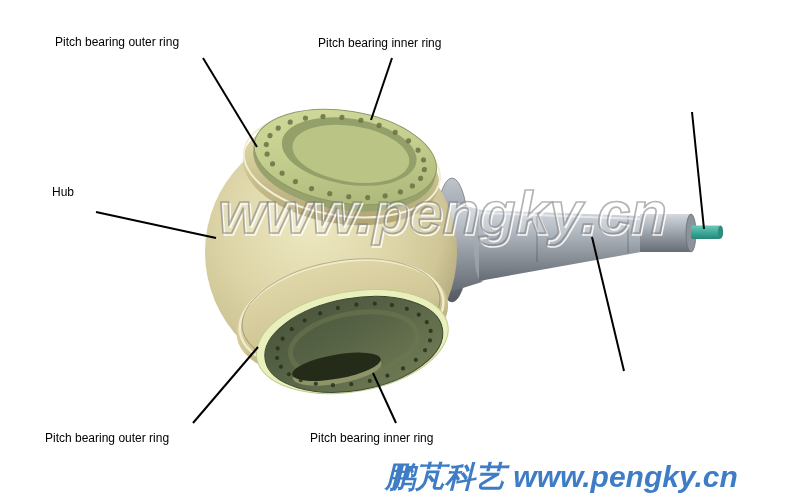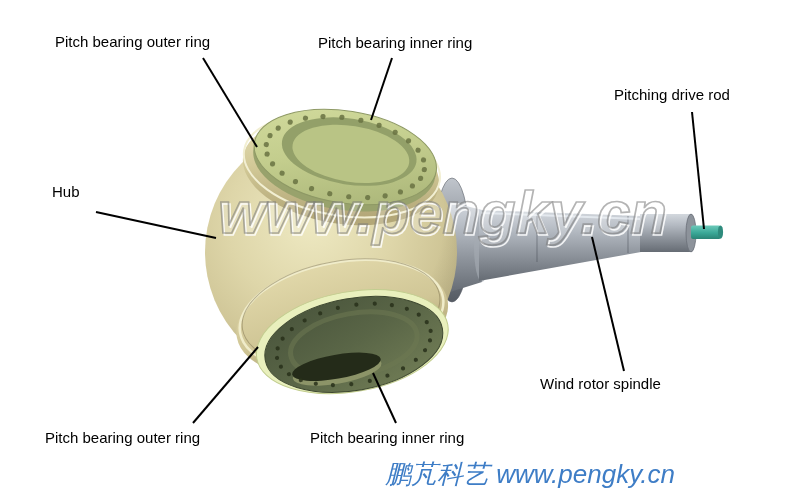--- a/index.html
+++ b/index.html
@@ -2,26 +2,26 @@
 <html><head>
 <meta charset="utf-8">
 <style>
   html,body{margin:0;padding:0;background:#ffffff;}
   #stage{
     position:relative;width:800px;height:500px;background:#ffffff;overflow:hidden;
     font-family:"Liberation Sans", sans-serif;
   }
   #model{position:absolute;left:0;top:0;}
   .callout{
-    position:absolute;color:#000;font-size:15px;line-height:20px;white-space:nowrap;
+    position:absolute;color:#000;font-size:12px;line-height:20px;white-space:nowrap;
     font-family:"Liberation Sans", sans-serif;letter-spacing:0px;
   }
   #footer-brand{
     position:absolute;left:385px;top:457px;
-    font-size:26px;font-weight:normal;font-style:italic;white-space:nowrap;
+    font-size:30px;font-weight:bold;font-style:italic;white-space:nowrap;
     font-family:"Liberation Sans", sans-serif;
   }
 </style>
 </head>
 <body>
 
 <div id="stage">
 
   <svg id="model" width="800" height="500" viewBox="0 0 800 500">
     <defs>
@@ -184,24 +184,22 @@
       <line x1="592" y1="237" x2="624" y2="371"></line>
       <line x1="193" y1="423" x2="258" y2="347"></line>
       <line x1="396" y1="423" x2="373" y2="373"></line>
     </g>
   </svg>
 
   <div class="callout" style="left:55px;top:32px">Pitch bearing outer ring</div>
 
   <div class="callout" style="left:318px;top:33px">Pitch bearing inner ring</div>
 
-  <div class="callout" style="left:614px;top:85px">Pitching drive rod</div>
 
   <div class="callout" style="left:52px;top:182px">Hub</div>
 
-  <div class="callout" style="left:540px;top:374px">Wind rotor spindle</div>
 
   <div class="callout" style="left:45px;top:428px">Pitch bearing outer ring</div>
 
   <div class="callout" style="left:310px;top:428px">Pitch bearing inner ring</div>
 
   <div id="footer-brand" style="color: rgb(62, 125, 198);">鹏芃科艺 www.pengky.cn</div>
 </div>
 
 </body></html>

